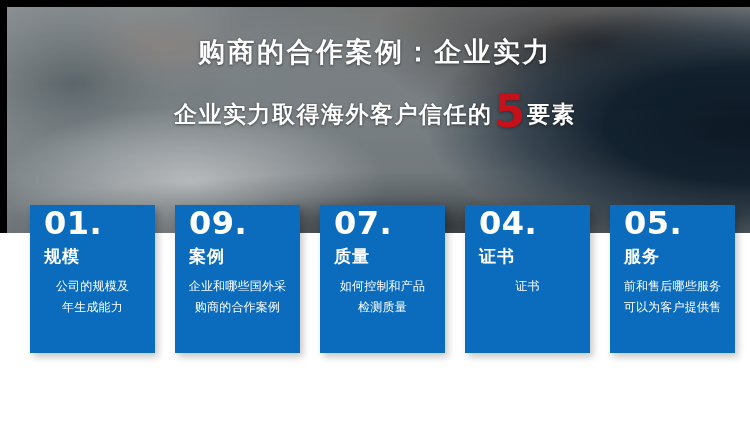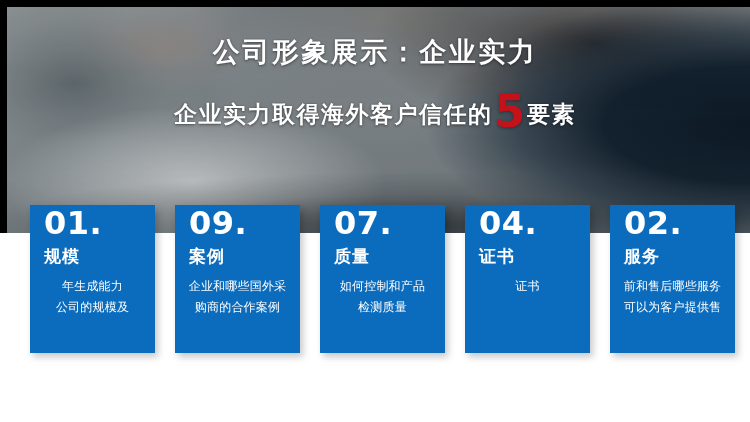--- a/index.html
+++ b/index.html
@@ -175,32 +175,32 @@
 
   <div class="frame"></div>
 
   <div class="hero">
     <div class="hero-photo"></div>
     <div class="hero-blur"></div>
     <div class="hero-shade"></div>
   </div>
 
   <div class="headline">
-    <h1 class="title">公司形象展示：企业实力</h1>
+    <h1 class="title">购商的合作案例：企业实力</h1>
     <p class="subtitle"><span>企业实力取得海外客户信任的</span><span class="big-num">5</span><span>要素</span></p>
   </div>
 
   <div class="cards">
 
     <div class="card">
       <div class="card-num">01.</div>
       <div class="card-head">规模</div>
       <div class="card-desc">
+        <div>公司的规模及</div>
         <div>年生成能力</div>
-        <div>公司的规模及</div>
       </div>
     </div>
 
     <div class="card">
       <div class="card-num">09.</div>
       <div class="card-head">案例</div>
       <div class="card-desc">
         <div>企业和哪些国外采</div>
         <div>购商的合作案例</div>
       </div>
@@ -217,21 +217,21 @@
 
     <div class="card">
       <div class="card-num">04.</div>
       <div class="card-head">证书</div>
       <div class="card-desc">
         <div>证书</div>
       </div>
     </div>
 
     <div class="card">
-      <div class="card-num">02.</div>
+      <div class="card-num">05.</div>
       <div class="card-head">服务</div>
       <div class="card-desc">
         <div>前和售后哪些服务</div>
         <div>可以为客户提供售</div>
       </div>
     </div>
 
   </div>
 </div>
 

